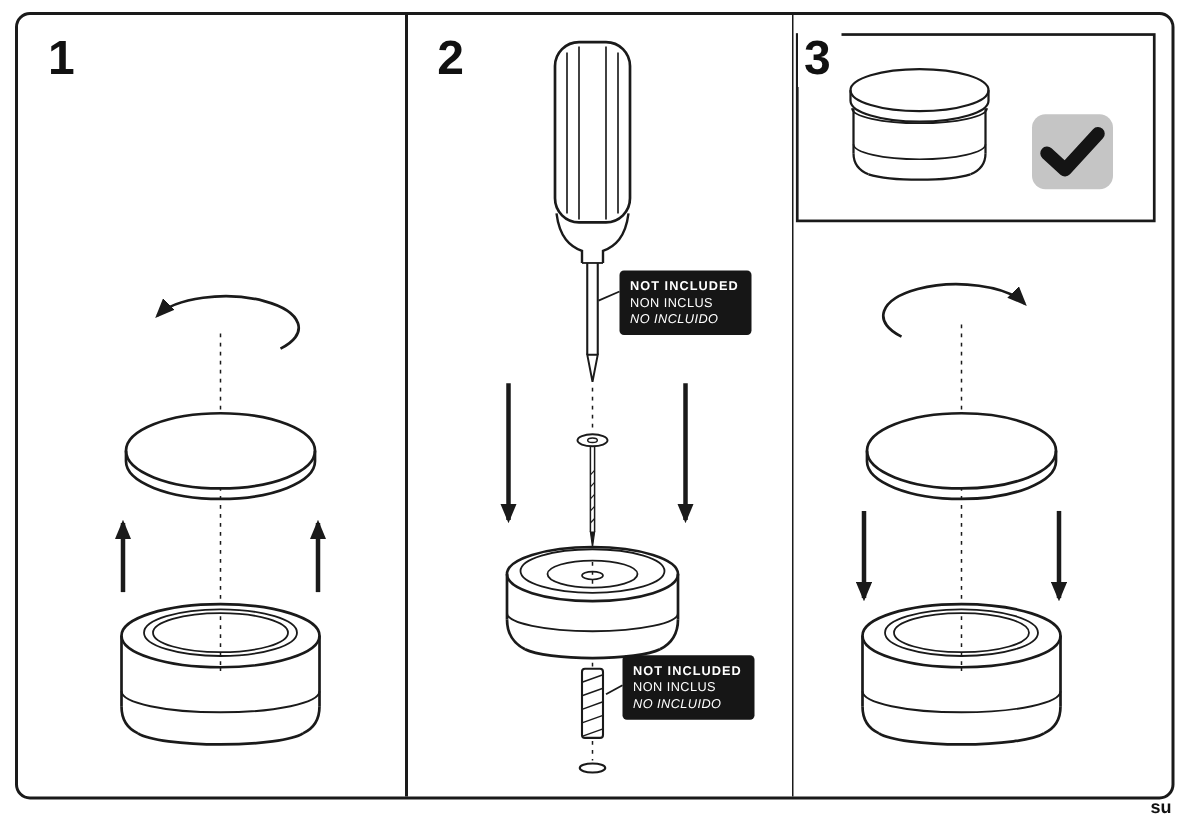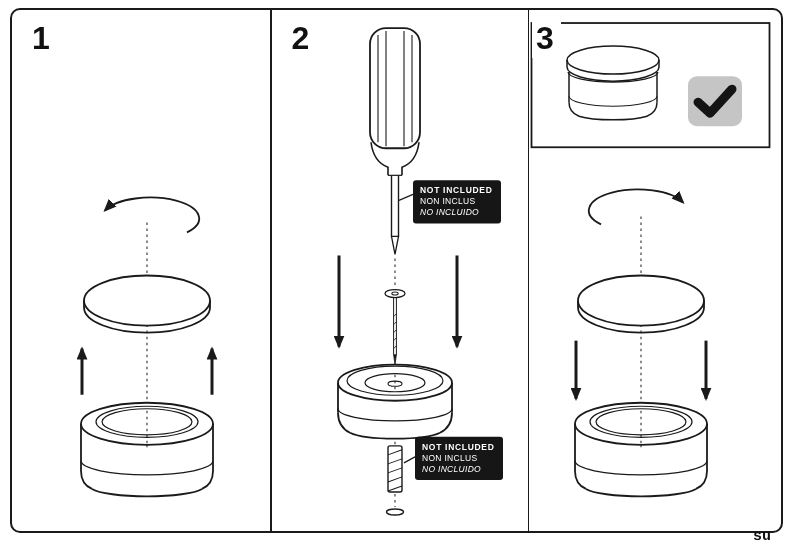--- a/index.html
+++ b/index.html
@@ -19,22 +19,22 @@
   #panel2 { left:259.5px; width:256px; }
   #panel3 { left:517px; width:251px; }
   .panel svg { position:absolute; left:0; top:0; width:100%; height:100%; display:block; }
   .step-num {
     position:absolute; z-index:3; font-size:32px; font-weight:bold; color:#111;
     line-height:1;
   }
   #panel1 .step-num, #panel2 .step-num { left:20px; top:12px; }
   #panel3 .step-num { left:3px; top:10px; background:#ffffff; padding:2px 7px 4px 4px; }
   .footer {
-    position:absolute; right:20px; bottom:1px; z-index:4;
-    font-size:15px; font-weight:bold; color:#111;font-family:Liberation Mono, monospace;
+    position:absolute; right:10px; bottom:1px; z-index:4;
+    font-size:12px; font-weight:bold; color:#111;
   }
   .lbl-b { font:bold 8.5px "Liberation Sans", sans-serif; fill:#ffffff; letter-spacing:0.7px; }
   .lbl-n { font:8.5px "Liberation Sans", sans-serif; fill:#ffffff; letter-spacing:0.3px; }
   .lbl-i { font:italic 8.5px "Liberation Sans", sans-serif; fill:#ffffff; letter-spacing:0.3px; }
 </style>
 </head>
 <body>
 
 <div class="sheet">
 

